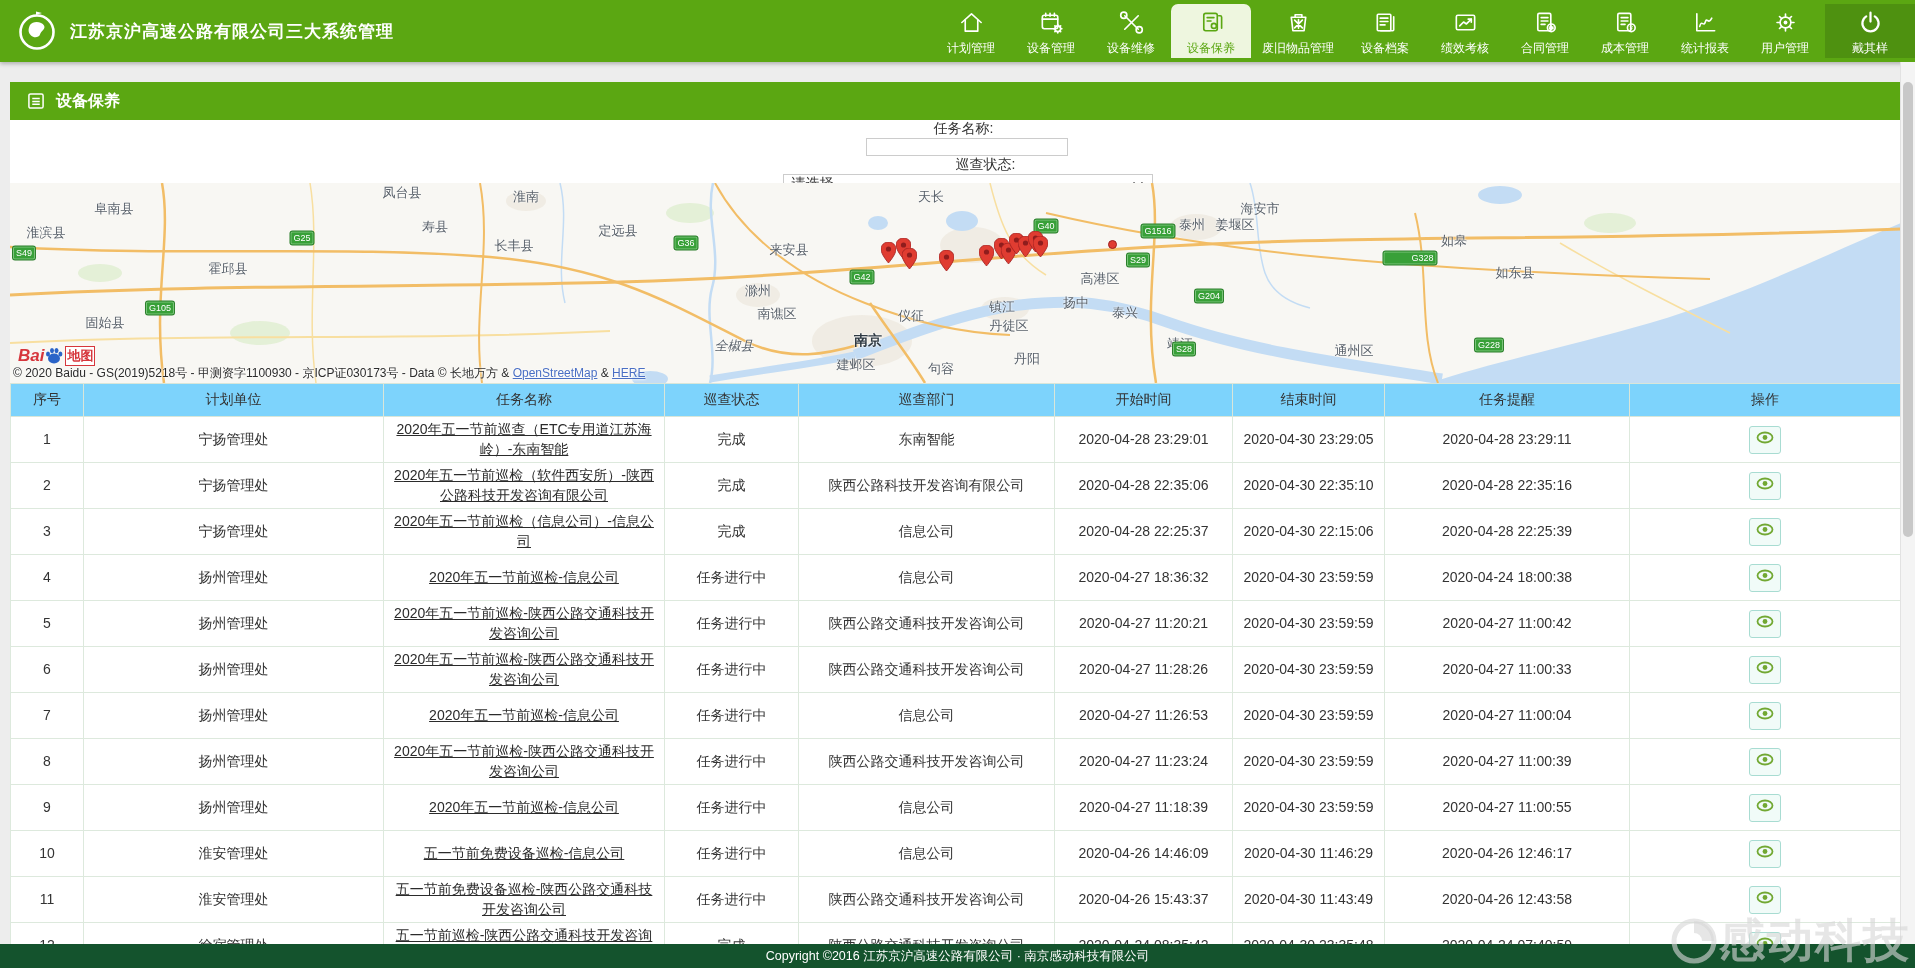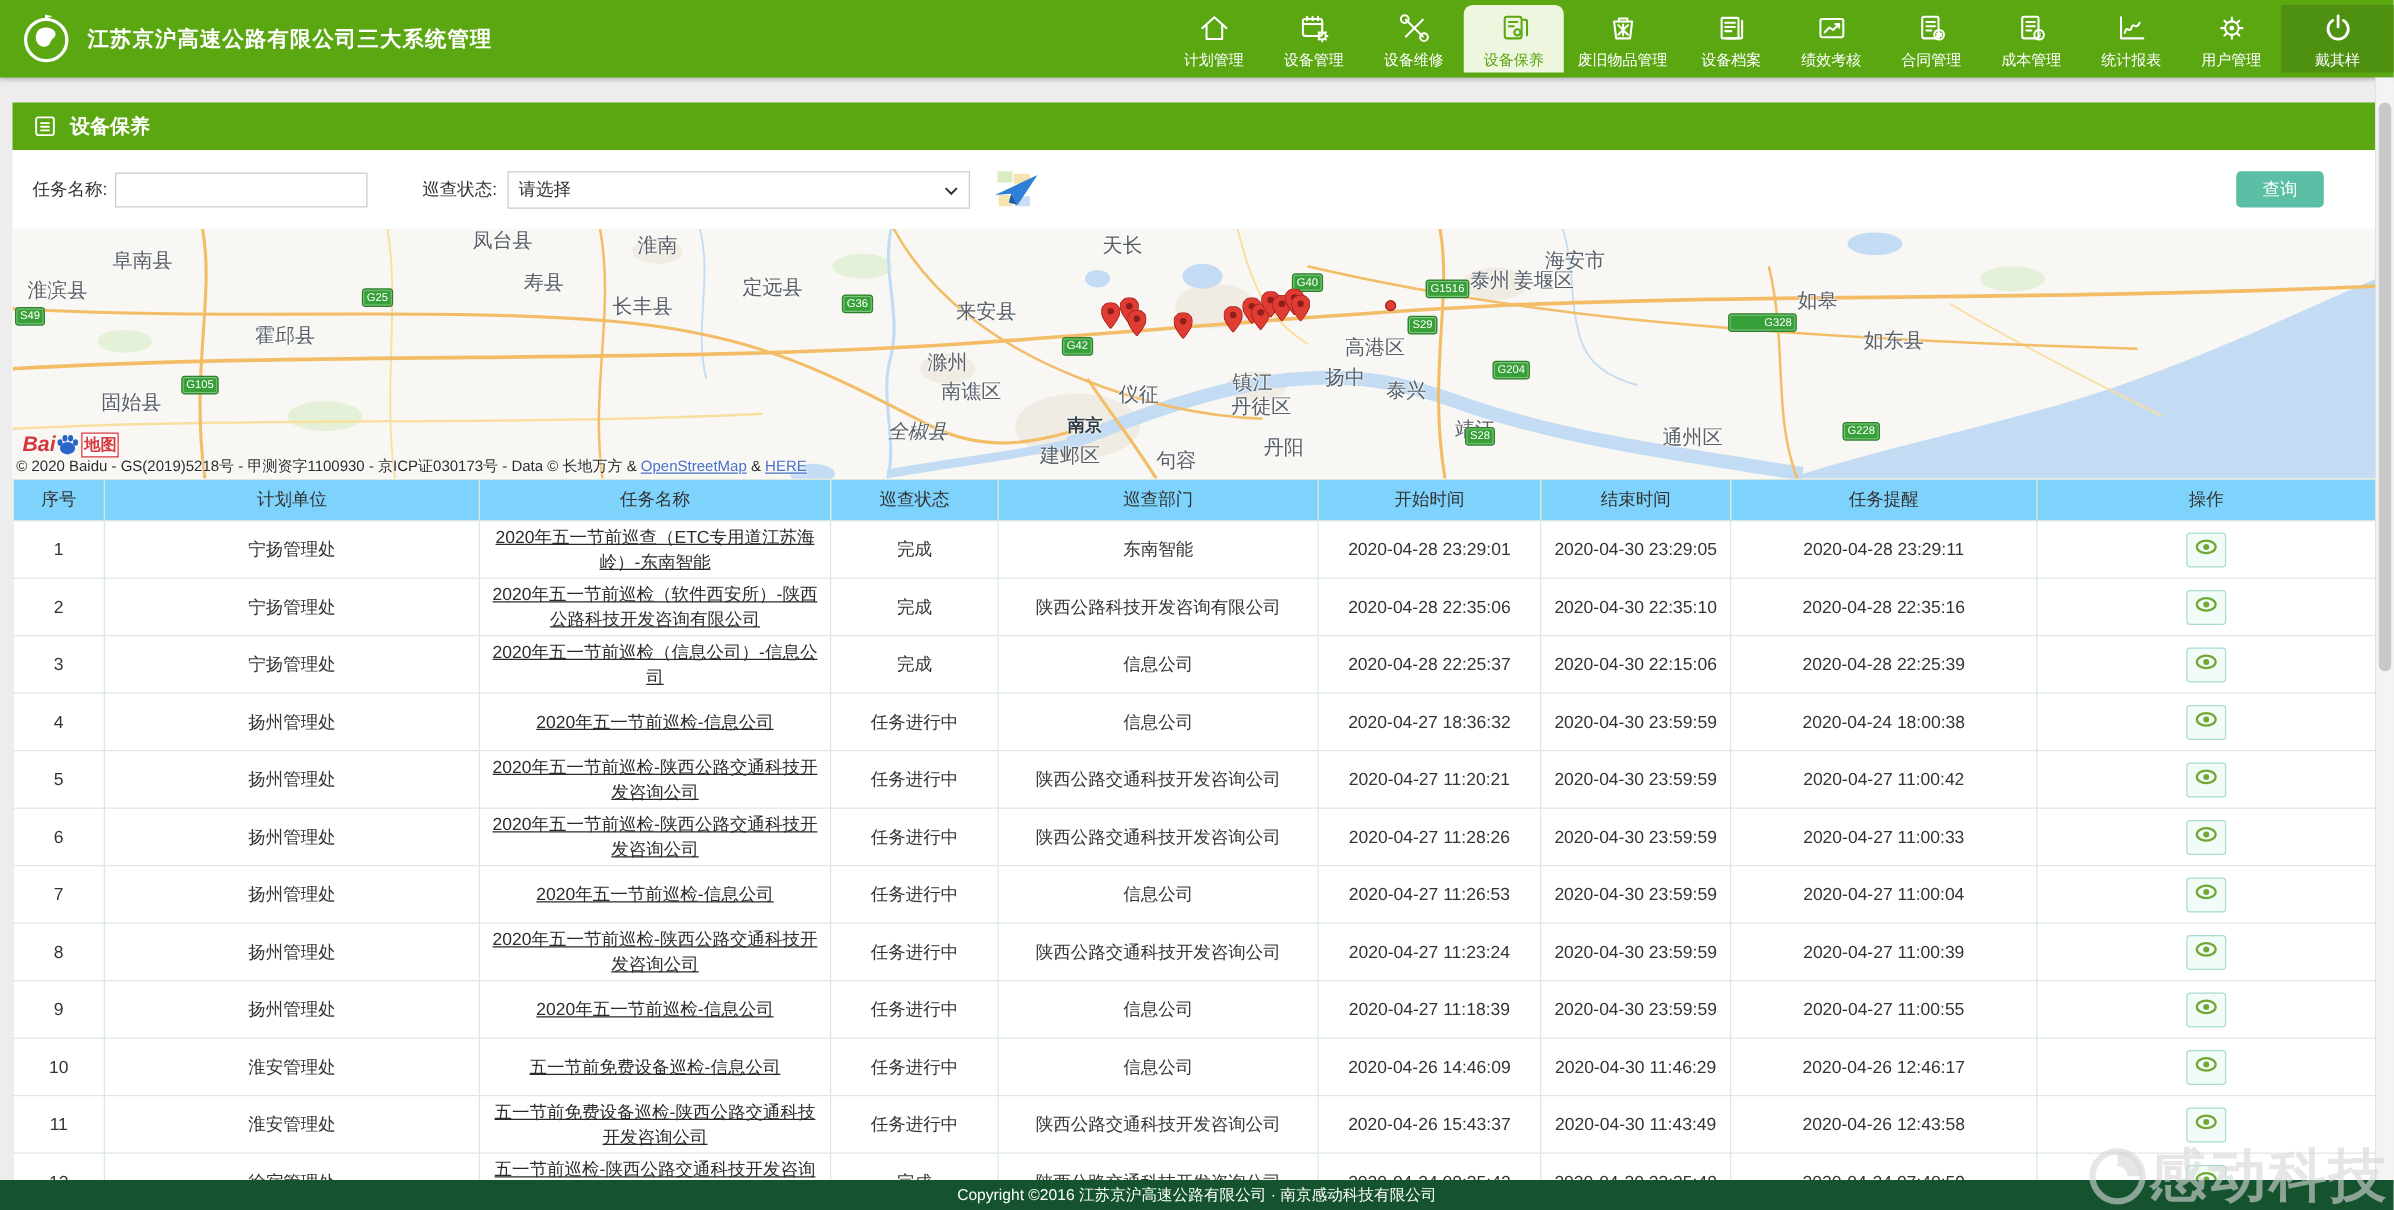--- a/index.html
+++ b/index.html
@@ -29,21 +29,21 @@
   .nav-item.dark{background:#4e9110;padding:0 16px;}
   
   .content{position:absolute;left:10px;top:82px;width:1891px;z-index:5;}
   .panel-title{
     height:38px;background:#5ba712;display:flex;align-items:center;
     color:#fff;font-size:16px;font-weight:bold;padding-left:16px;
   }
   .panel-title .ticon{display:inline-flex;margin-right:10px;}
   .panel-body{background:#fff;}
   
-  .filters{display:flex;align-items:center;height:63px;padding:0 0 0 16px;font-size:14px;}
+  .filters{display:flex;align-items:center;height:63px;padding:0 0 0 16px;font-size:14px;flex-direction:column;}
   .flabel{color:#333;}
   .task-input{
     width:188px;height:26px;border:1px solid #ccc;margin-left:6px;
     font-size:14px;padding:0 6px;outline:none;background:#fff;
   }
   .status-select{
     width:352px;height:28px;border:1px solid #ccc;margin-left:8px;background:#fff;
     display:flex;align-items:center;justify-content:space-between;
     padding:0 8px 0 8px;cursor:pointer;font-size:14px;color:#333;
   }
@@ -51,21 +51,21 @@
   .plane-btn{width:42px;height:38px;margin-left:16px;cursor:pointer;display:inline-flex;}
   .spacer{flex:1;}
   .query-btn{
     width:70px;height:29px;background:#5bbfa5;color:#fff;border:none;border-radius:4px;
     font-size:14px;cursor:pointer;margin-right:42px;font-family:inherit;
   }
   
   .map{position:relative;width:1891px;height:200px;overflow:hidden;background:#f8f7f3;}
   .map svg.base{position:absolute;left:0;top:0;}
   .map-label{
-    position:absolute;transform:translate(-50%,-50%);font-size:16px;color:#575f68;
+    position:absolute;transform:translate(-50%,-50%);font-size:13px;color:#575f68;
     white-space:nowrap;text-shadow:0 0 2px #fff,0 0 2px #fff;pointer-events:none;
   }
   .map-label.big{font-size:14px;font-weight:bold;color:#2e3942;}
   .shield{
     position:absolute;transform:translate(-50%,-50%);background:#38a038;color:#fff;
     font-size:9px;line-height:1;padding:2px 3px;border-radius:2px;
     box-shadow:0 0 0 1px #2c7f2c, inset 0 0 0 1px #7cc47c;white-space:nowrap;
   }
   .marker{position:absolute;width:15px;height:21px;}
   .marker-dot{position:absolute;width:7px;height:7px;border-radius:50%;background:#e03c31;border:1px solid #9e1f1f;}
@@ -338,21 +338,21 @@
           <div class="map-label" style="left: 104px; top: 26px;">阜南县</div>
           <div class="map-label" style="left: 36px; top: 50px;">淮滨县</div>
           <div class="map-label" style="left: 392px; top: 10px;">凤台县</div>
           <div class="map-label" style="left: 516px; top: 14px;">淮南</div>
           <div class="map-label" style="left: 425px; top: 44px;">寿县</div>
           <div class="map-label" style="left: 504px; top: 63px;">长丰县</div>
           <div class="map-label" style="left: 608px; top: 48px;">定远县</div>
           <div class="map-label" style="left: 218px; top: 86px;">霍邱县</div>
           <div class="map-label" style="left: 95px; top: 140px;">固始县</div>
           <div class="map-label" style="left: 779px; top: 67px;">来安县</div>
-          <div class="map-label" style="left: 888px; top: 14px;">天长</div>
+          <div class="map-label" style="left: 921px; top: 14px;">天长</div>
           <div class="map-label" style="left: 748px; top: 108px;">滁州</div>
           <div class="map-label" style="left: 767px; top: 131px;">南谯区</div>
           <div class="map-label" style="left: 724px; top: 163px; font-style: italic;">全椒县</div>
           <div class="map-label big" style="left: 858px; top: 158px;">南京</div>
           <div class="map-label" style="left: 846px; top: 182px;">建邺区</div>
           <div class="map-label" style="left: 901px; top: 133px;">仪征</div>
           <div class="map-label" style="left: 992px; top: 124px;">镇江</div>
           <div class="map-label" style="left: 999px; top: 143px;">丹徒区</div>
           <div class="map-label" style="left: 1017px; top: 176px;">丹阳</div>
           <div class="map-label" style="left: 931px; top: 186px;">句容</div>

